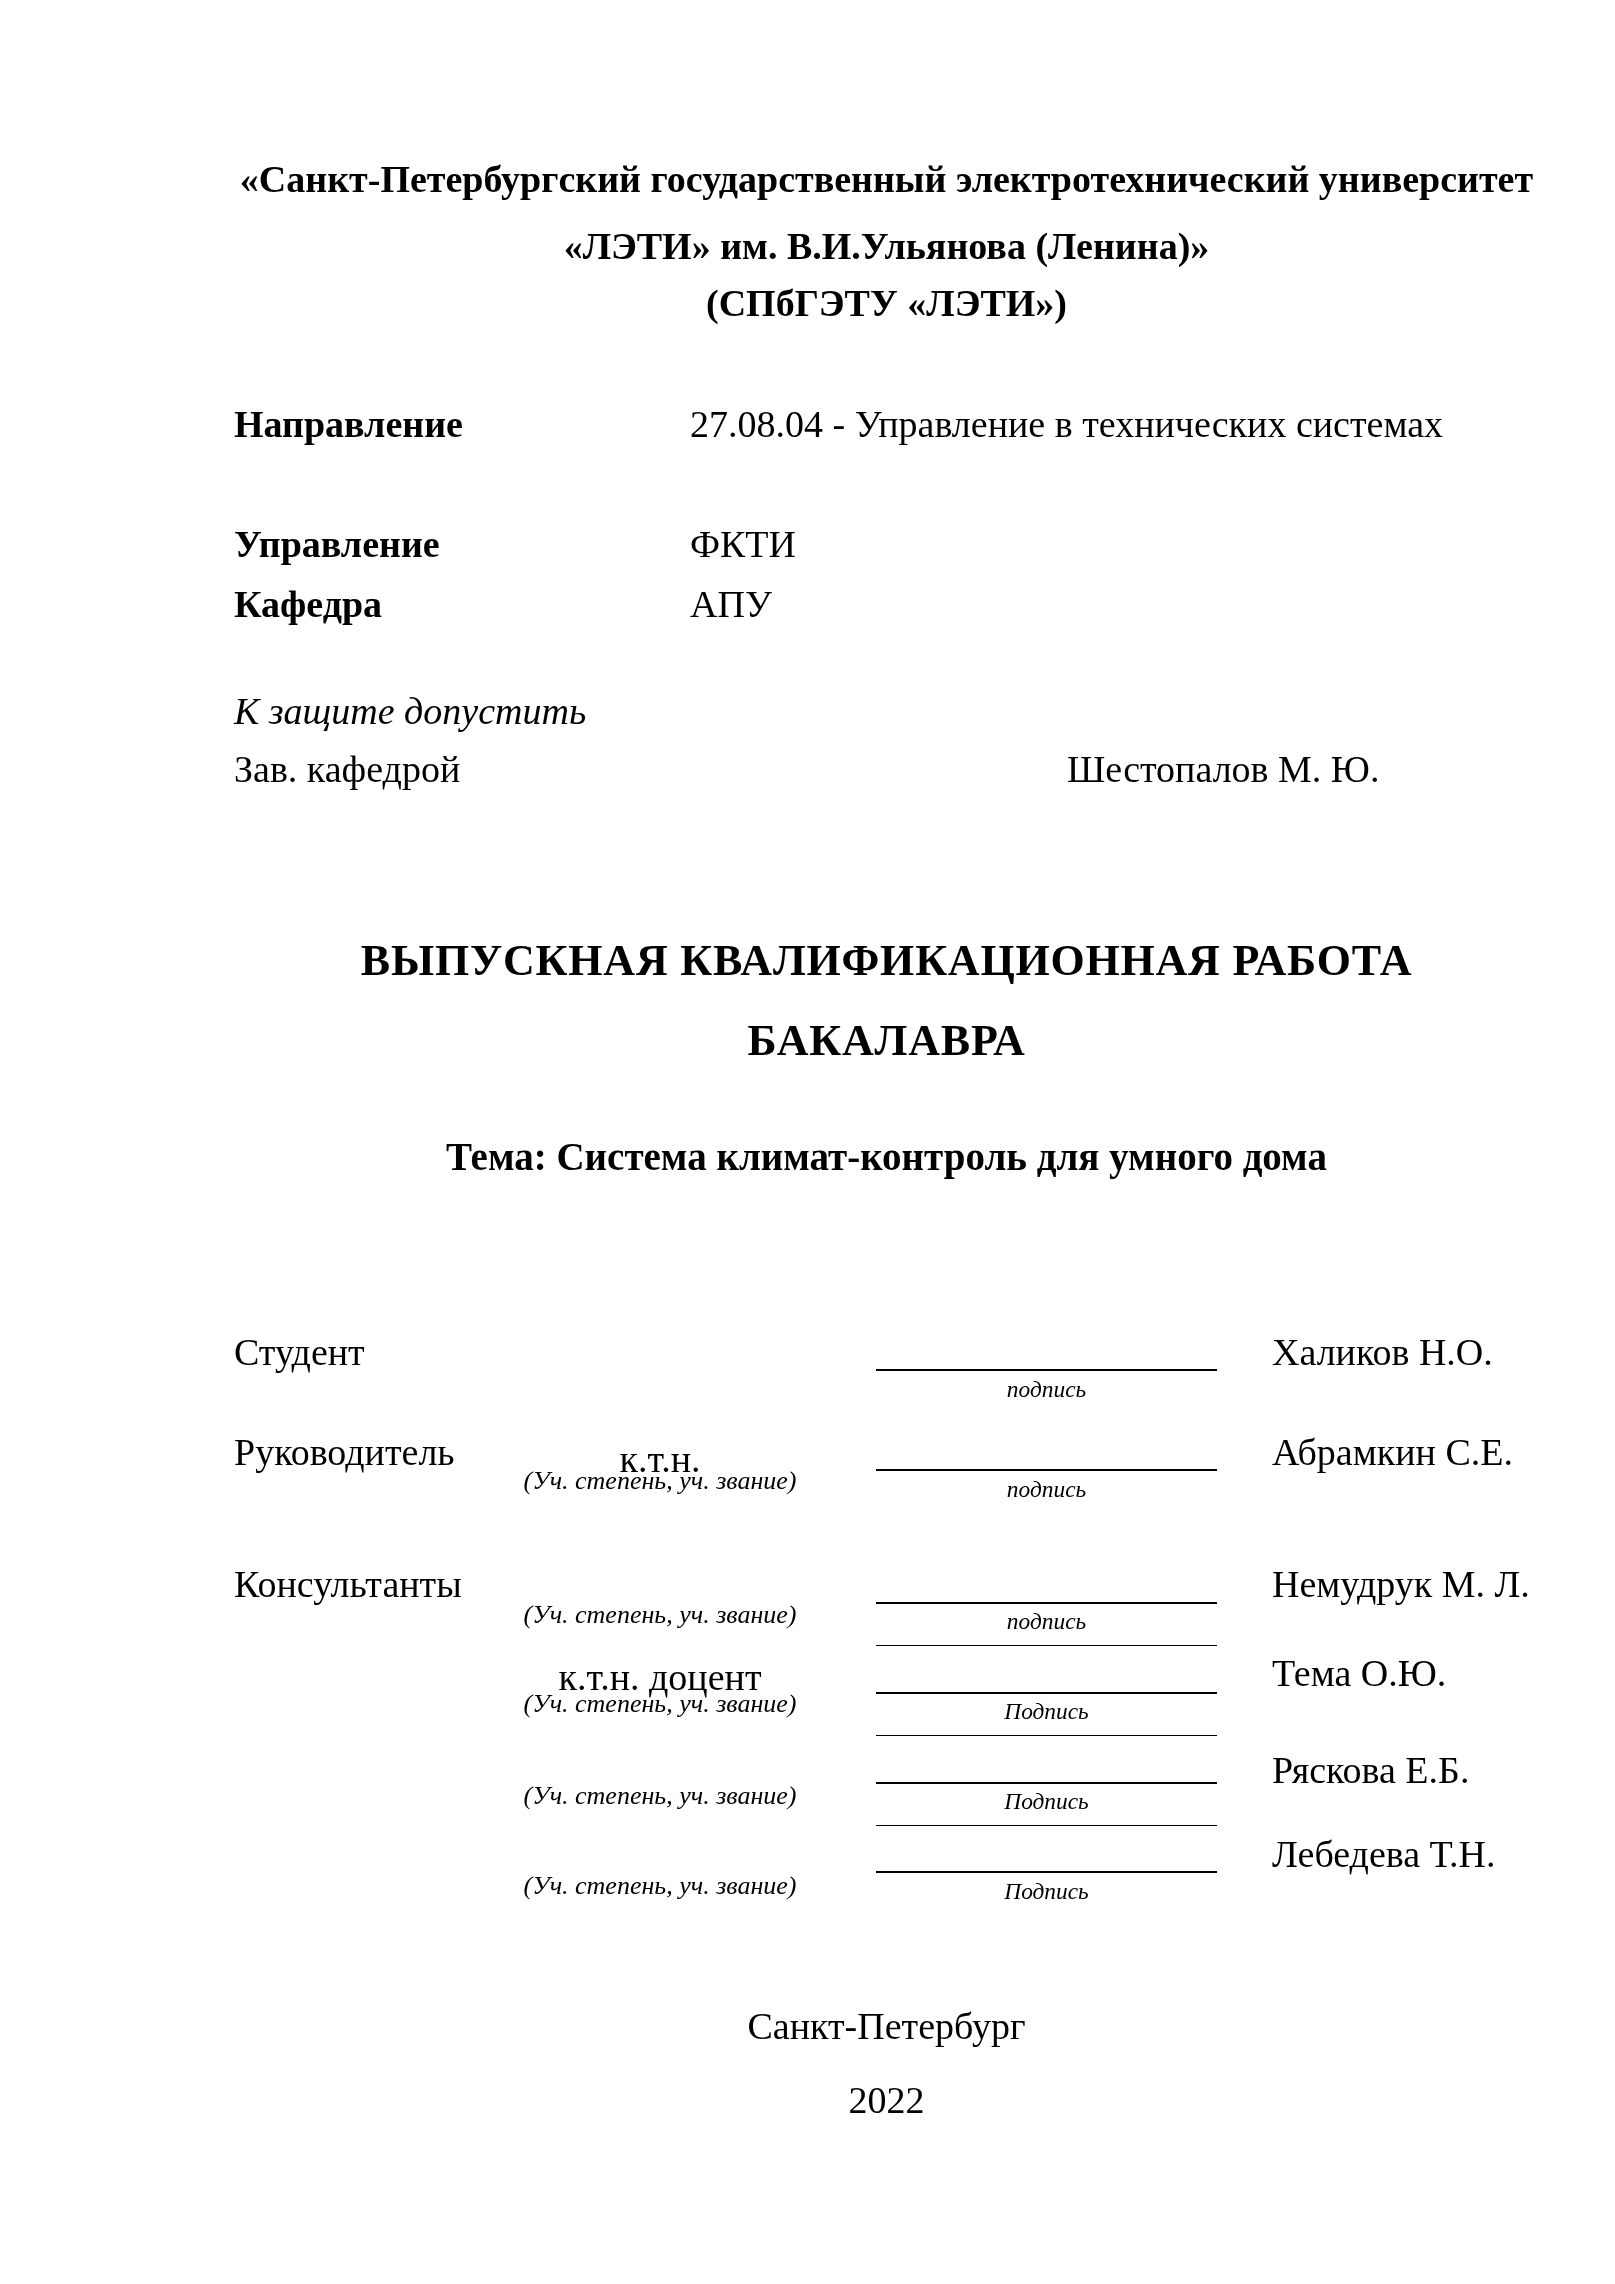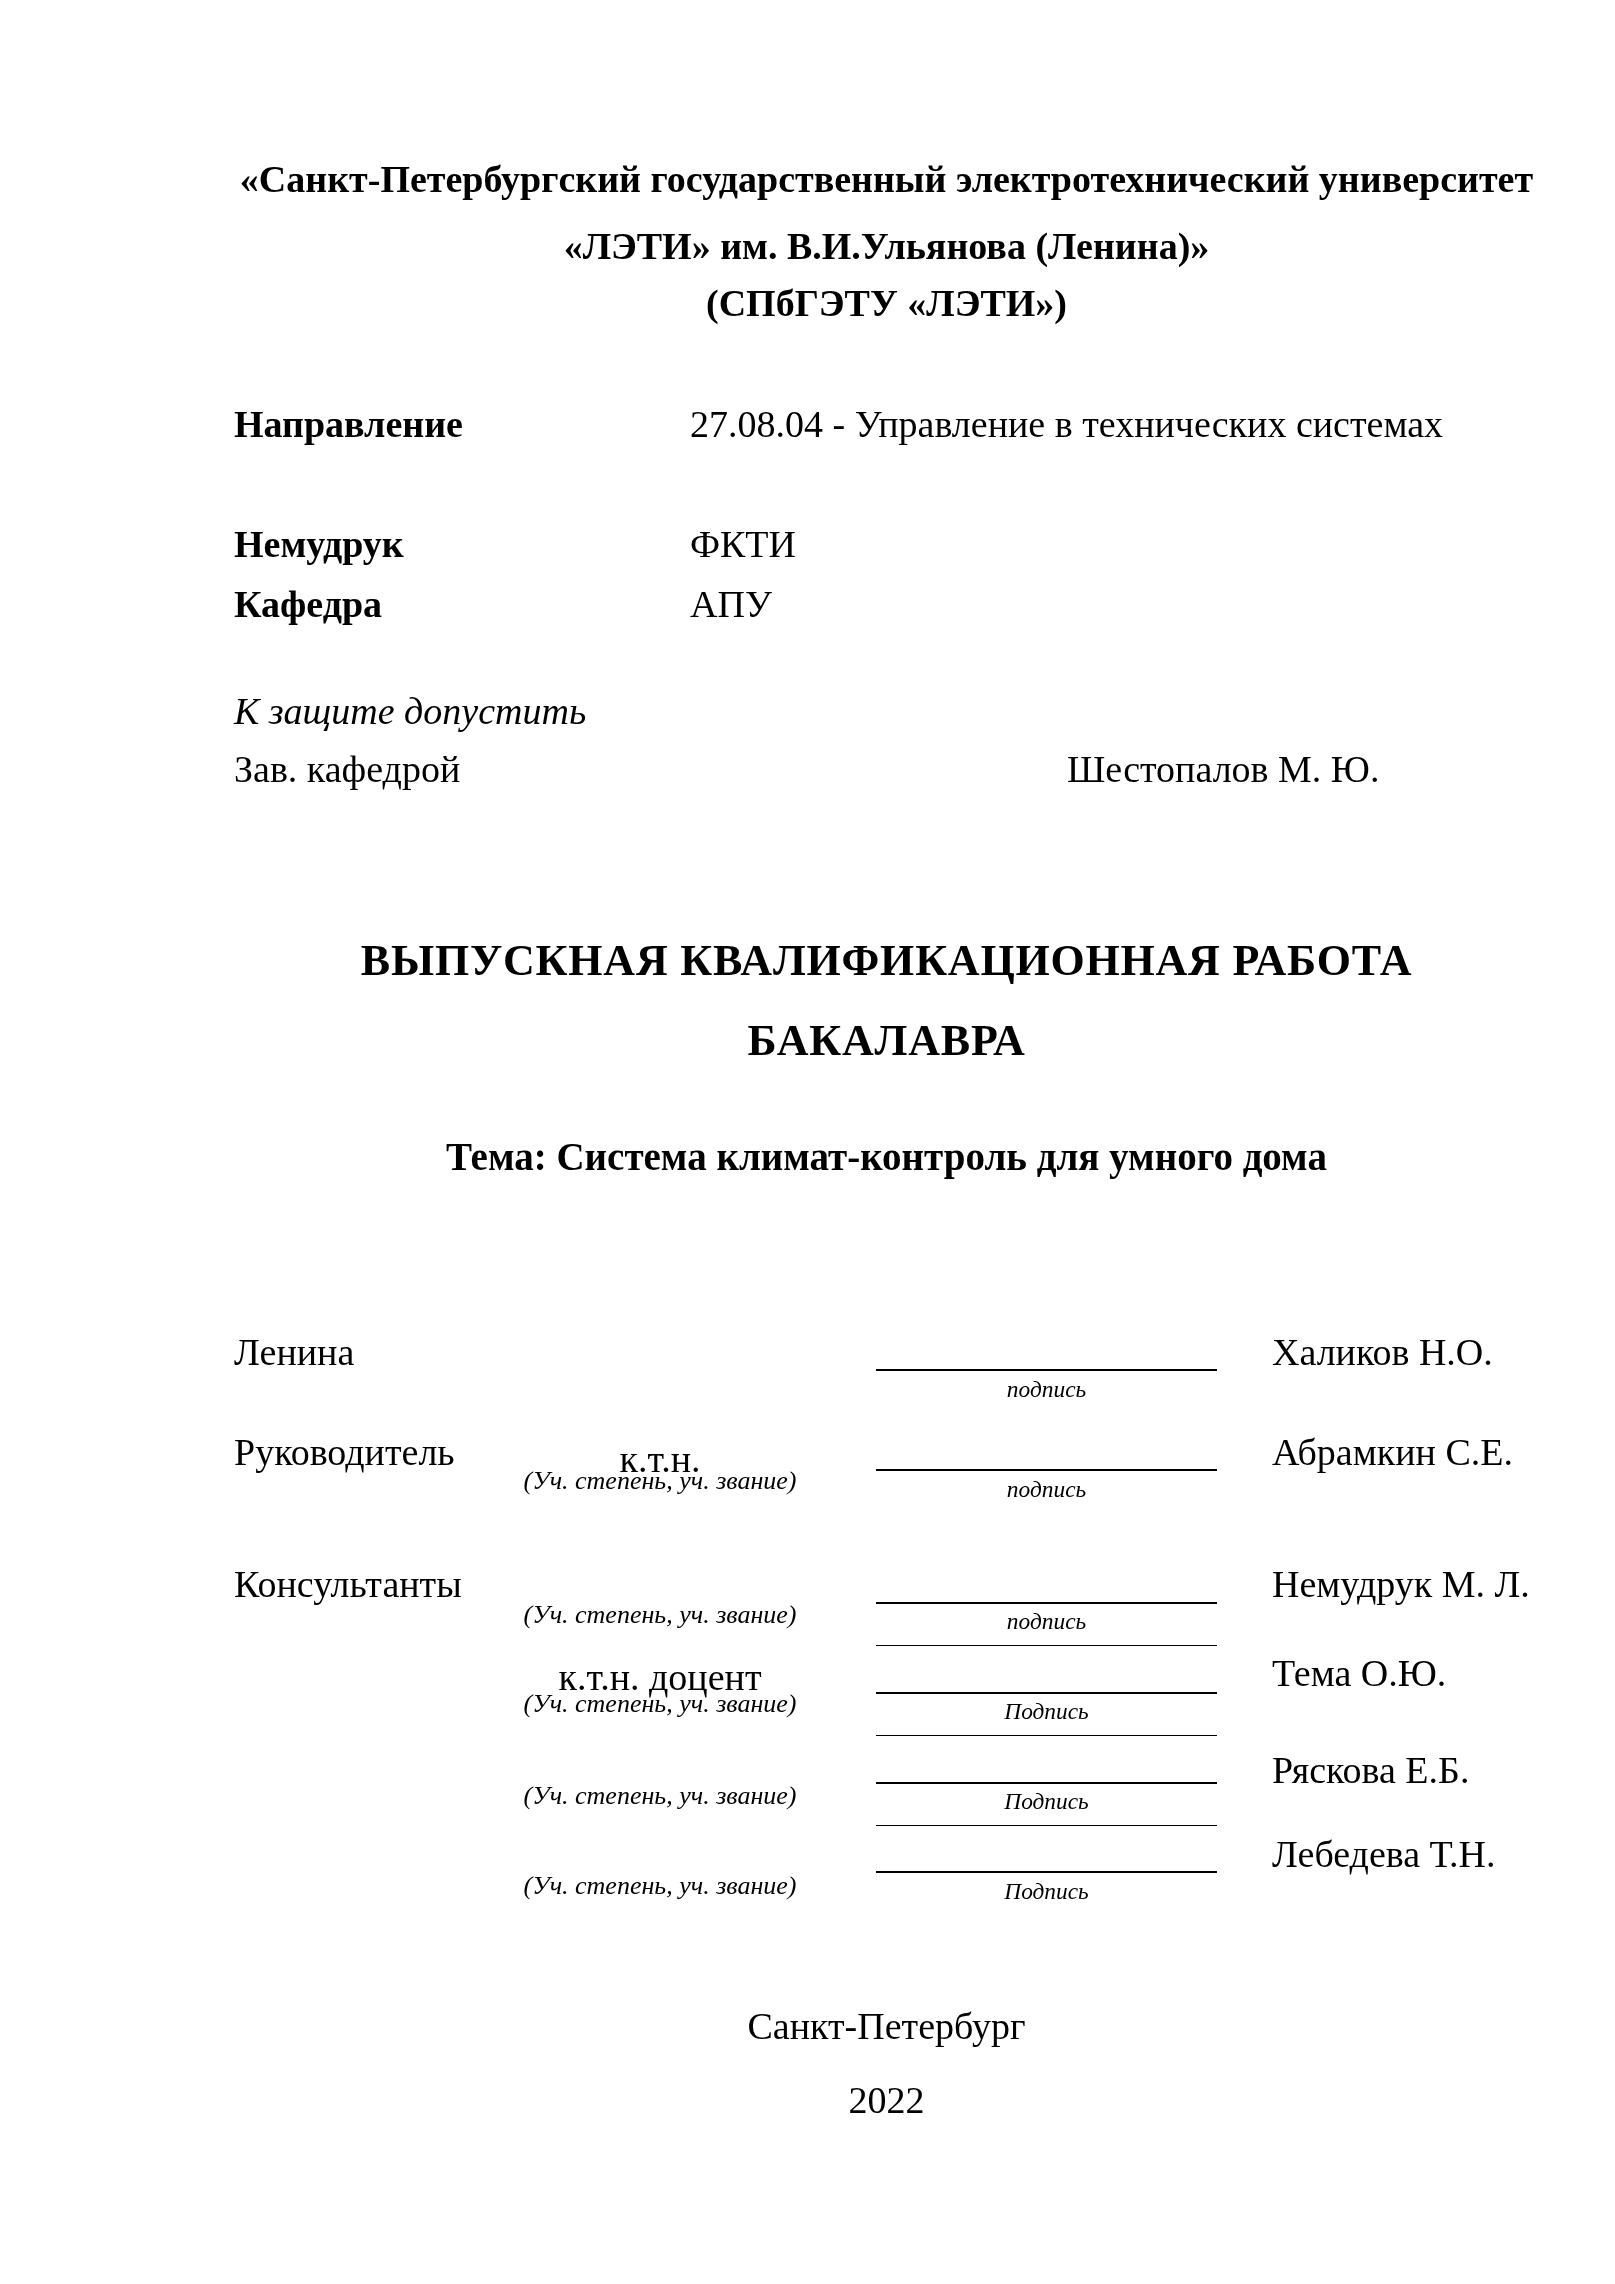--- a/index.html
+++ b/index.html
@@ -34,37 +34,37 @@
 <div class="page">
   <div class="content">
 
     <div class="abs c b" style="top:156px;">«Санкт-Петербургский государственный электротехнический университет</div>
     <div class="abs c b" style="top:223px;">«ЛЭТИ» им. В.И.Ульянова (Ленина)»</div>
     <div class="abs c b" style="top:280px;">(СПбГЭТУ «ЛЭТИ»)</div>
 
     <div class="abs b role" style="top:401px;">Направление</div>
     <div class="abs val" style="top:401px;">27.08.04 - Управление в технических системах</div>
 
-    <div class="abs b role" style="top:521px;">Немудрук</div>
+    <div class="abs b role" style="top:521px;">Управление</div>
     <div class="abs val" style="top:521px;">ФКТИ</div>
 
     <div class="abs b role" style="top:581px;">Кафедра</div>
     <div class="abs val" style="top:581px;">АПУ</div>
 
     <div class="abs i role" style="top:688px;">К защите допустить</div>
     <div class="abs role" style="top:746px;">Зав. кафедрой</div>
     <div class="abs" style="top:746px;left:833px;">Шестопалов М. Ю.</div>
 
     <div class="abs c b t1" style="top:934px;">ВЫПУСКНАЯ КВАЛИФИКАЦИОННАЯ РАБОТА</div>
     <div class="abs c b t1" style="top:1014px;">БАКАЛАВРА</div>
     <div class="abs c b theme" style="top:1133px;">Тема: Система климат-контроль для умного дома</div>
 
     <div class="abs" style="top:1327px;left:0;width:1305px;height:582px;">
 
-      <div class="abs role" style="top:1.6px;">Ленина</div>
+      <div class="abs role" style="top:1.6px;">Студент</div>
       <div class="abs sline" style="top:40px;"></div>
       <div class="abs sigcap" style="top:47px;">подпись</div>
       <div class="abs nm" style="top:1.6px;">Халиков Н.О.</div>
 
       <div class="abs role" style="top:102px;">Руководитель</div>
       <div class="abs deg" style="top:109px;">к.т.н.</div>
       <div class="abs deg degcap" style="top:137px;">(Уч. степень, уч. звание)</div>
       <div class="abs sline" style="top:140px;"></div>
       <div class="abs sigcap" style="top:147px;">подпись</div>
       <div class="abs nm" style="top:102px;">Абрамкин С.Е.</div>

